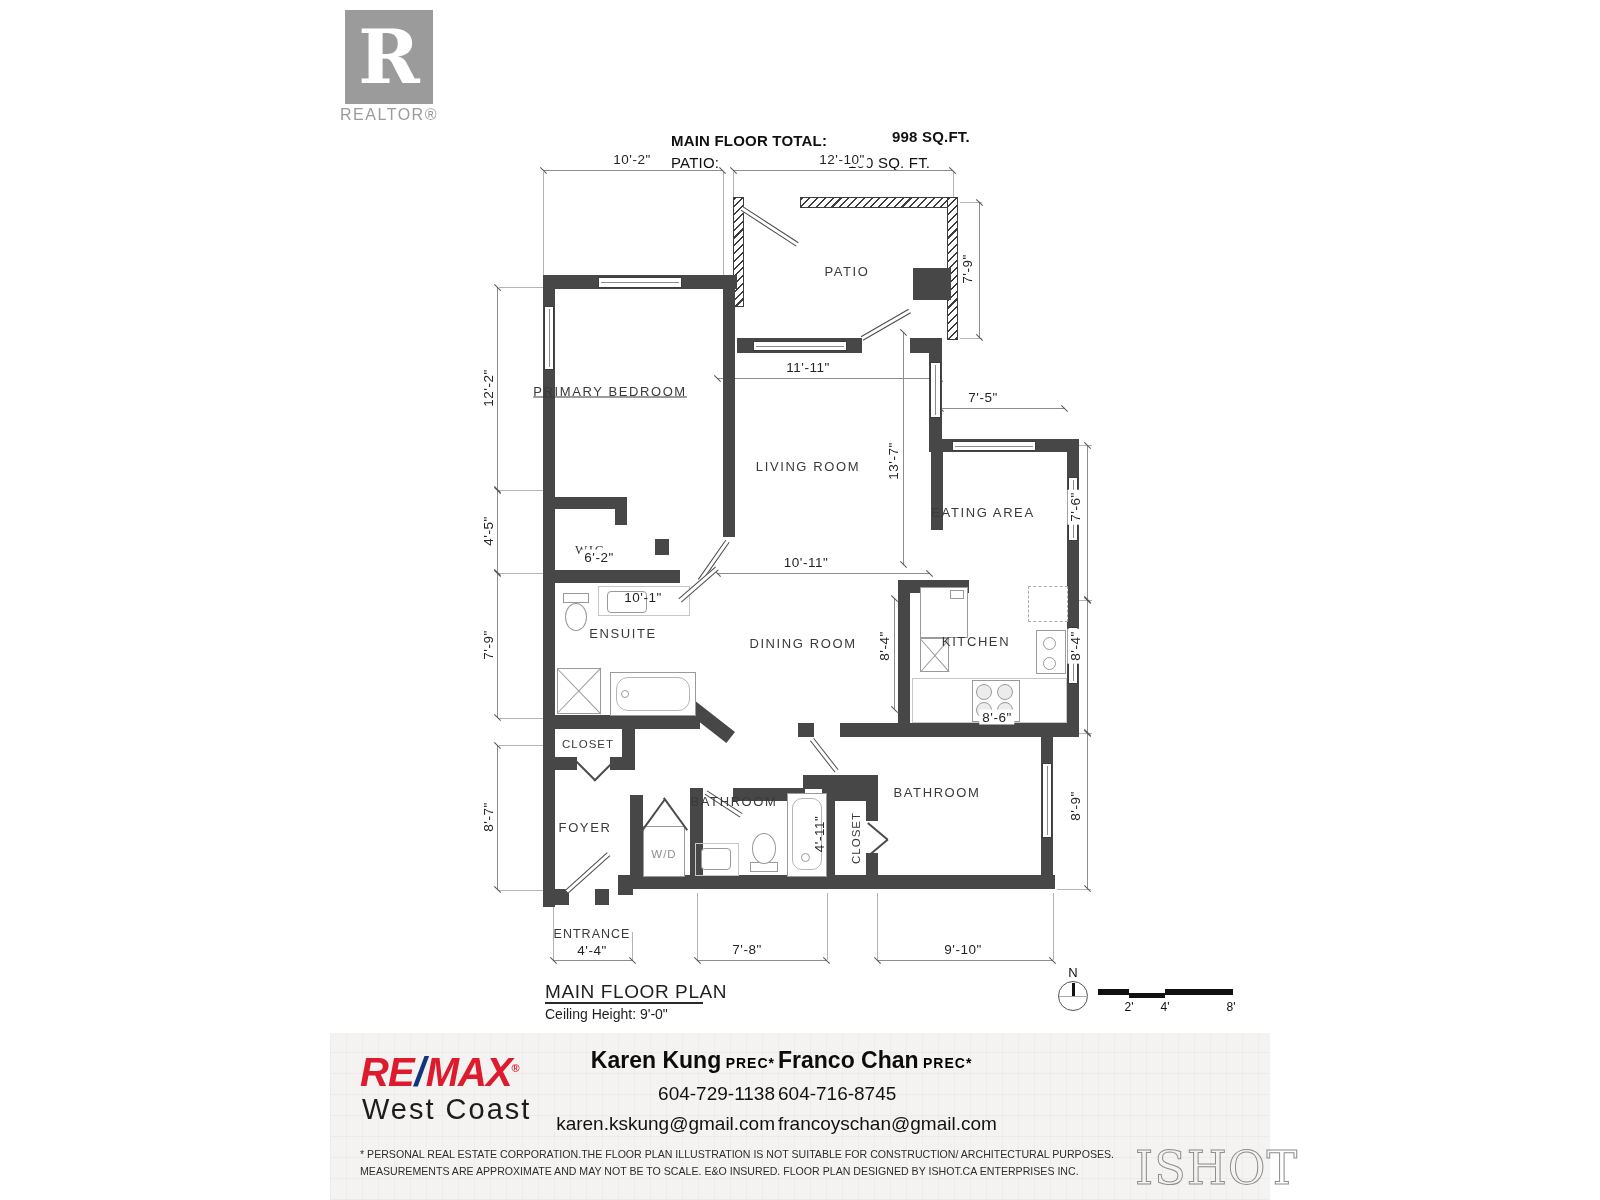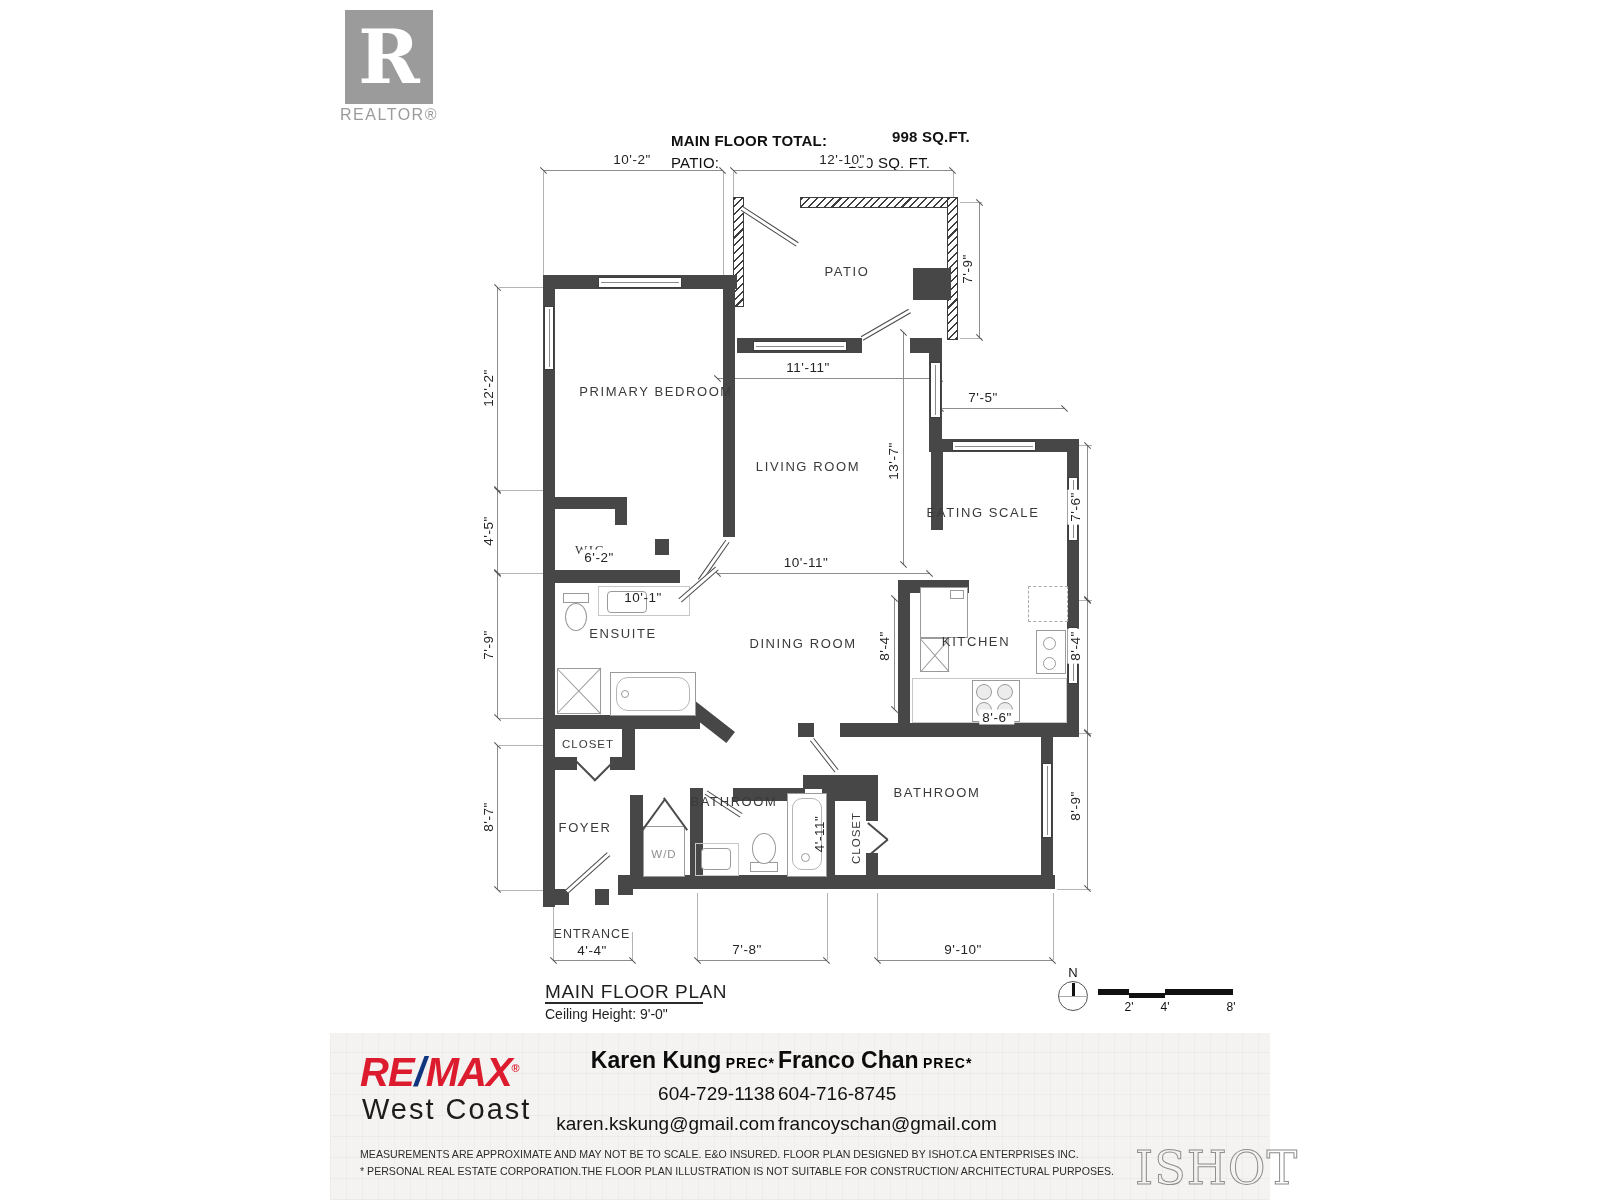--- a/index.html
+++ b/index.html
@@ -223,24 +223,24 @@
     <div class="fix" style="left:1028px;top:586px;width:40px;height:36px;border-style:dashed;border-color:#aaa;"></div>
     <div class="fix" style="left:1036px;top:630px;width:30px;height:44px;"></div>
     <div class="fix circ" style="left:1043px;top:637px;width:13px;height:13px;"></div>
     <div class="fix circ" style="left:1043px;top:657px;width:13px;height:13px;"></div>
     <div class="fix" style="left:972px;top:680px;width:48px;height:42px;"></div>
     <div class="fix circ" style="left:976px;top:684px;width:16px;height:16px;background:#ececec;"></div>
     <div class="fix circ" style="left:997px;top:684px;width:16px;height:16px;background:#ececec;"></div>
     <div class="fix circ" style="left:976px;top:702px;width:16px;height:16px;background:#ececec;"></div>
     <div class="fix circ" style="left:997px;top:702px;width:16px;height:16px;background:#ececec;"></div>
 
-    <div class="rlabel" style="left:656px;top:391px;">PRIMARY BEDROOM</div>
+    <div class="rlabel" style="left:610px;top:391px;text-decoration:underline;">PRIMARY BEDROOM</div>
     <div class="rlabel" style="left:847px;top:271px;">PATIO</div>
     <div class="rlabel" style="left:808px;top:466px;">LIVING ROOM</div>
-    <div class="rlabel" style="left:983px;top:512px;">EATING SCALE</div>
+    <div class="rlabel" style="left:983px;top:512px;">EATING AREA</div>
     <div class="rlabel" style="left:590px;top:550px;font-family:Liberation Serif, serif;">WIC</div>
     <div class="rlabel" style="left:623px;top:633px;">ENSUITE</div>
     <div class="rlabel" style="left:803px;top:643px;">DINING ROOM</div>
     <div class="rlabel" style="left:976px;top:641px;">KITCHEN</div>
     <div class="rlabel sm" style="left:588px;top:744px;">CLOSET</div>
     <div class="rlabel" style="left:585px;top:827px;">FOYER</div>
     <div class="rlabel" style="left:734px;top:801px;">BATHROOM</div>
     <div class="rlabel sm" style="left:664px;top:854px;color:#8f8f8f;z-index:7;">W/D</div>
     <div class="rlabel sm rot" style="left:856px;top:838px;">CLOSET</div>
     <div class="rlabel" style="left:937px;top:792px;">BATHROOM</div>
@@ -294,19 +294,19 @@
       <div class="ph">604-729-1138</div>
       <div class="em">karen.kskung@gmail.com</div>
     </div>
     <div class="agent" style="left:448px;">
       <div><span class="nm">Franco Chan</span> <span class="prec">PREC*</span></div>
       <div class="ph">604-716-8745</div>
       <div class="em">francoyschan@gmail.com</div>
     </div>
 
     <div class="disc">
+      <div>* PERSONAL REAL ESTATE CORPORATION.THE FLOOR PLAN ILLUSTRATION IS NOT SUITABLE FOR CONSTRUCTION/ ARCHITECTURAL PURPOSES.</div>
       <div>MEASUREMENTS ARE APPROXIMATE AND MAY NOT BE TO SCALE. E&amp;O INSURED. FLOOR PLAN DESIGNED BY ISHOT.CA ENTERPRISES INC.</div>
-      <div>* PERSONAL REAL ESTATE CORPORATION.THE FLOOR PLAN ILLUSTRATION IS NOT SUITABLE FOR CONSTRUCTION/ ARCHITECTURAL PURPOSES.</div>
     </div>
     <div class="ishot">ISHOT</div>
   </div>
 
 </div>
 
 </body></html>

